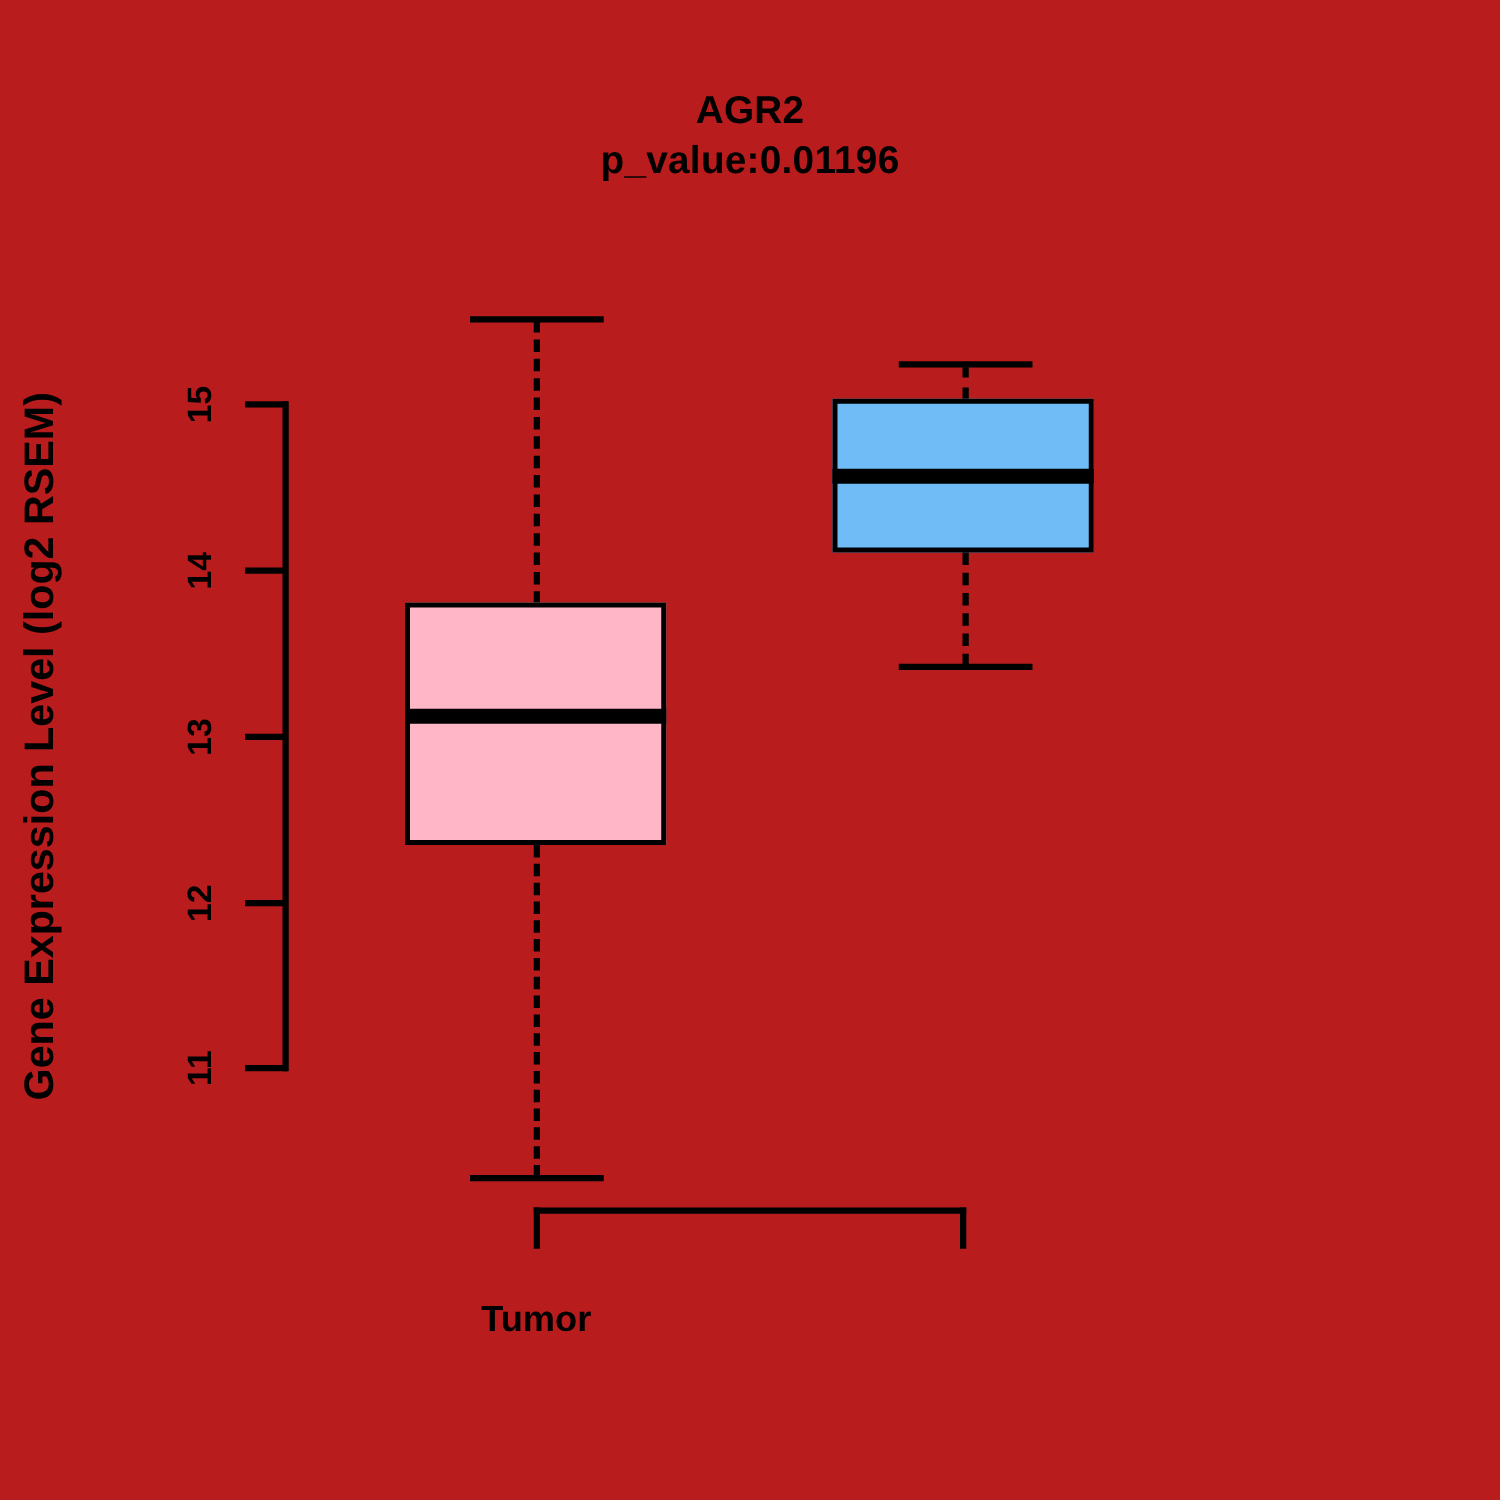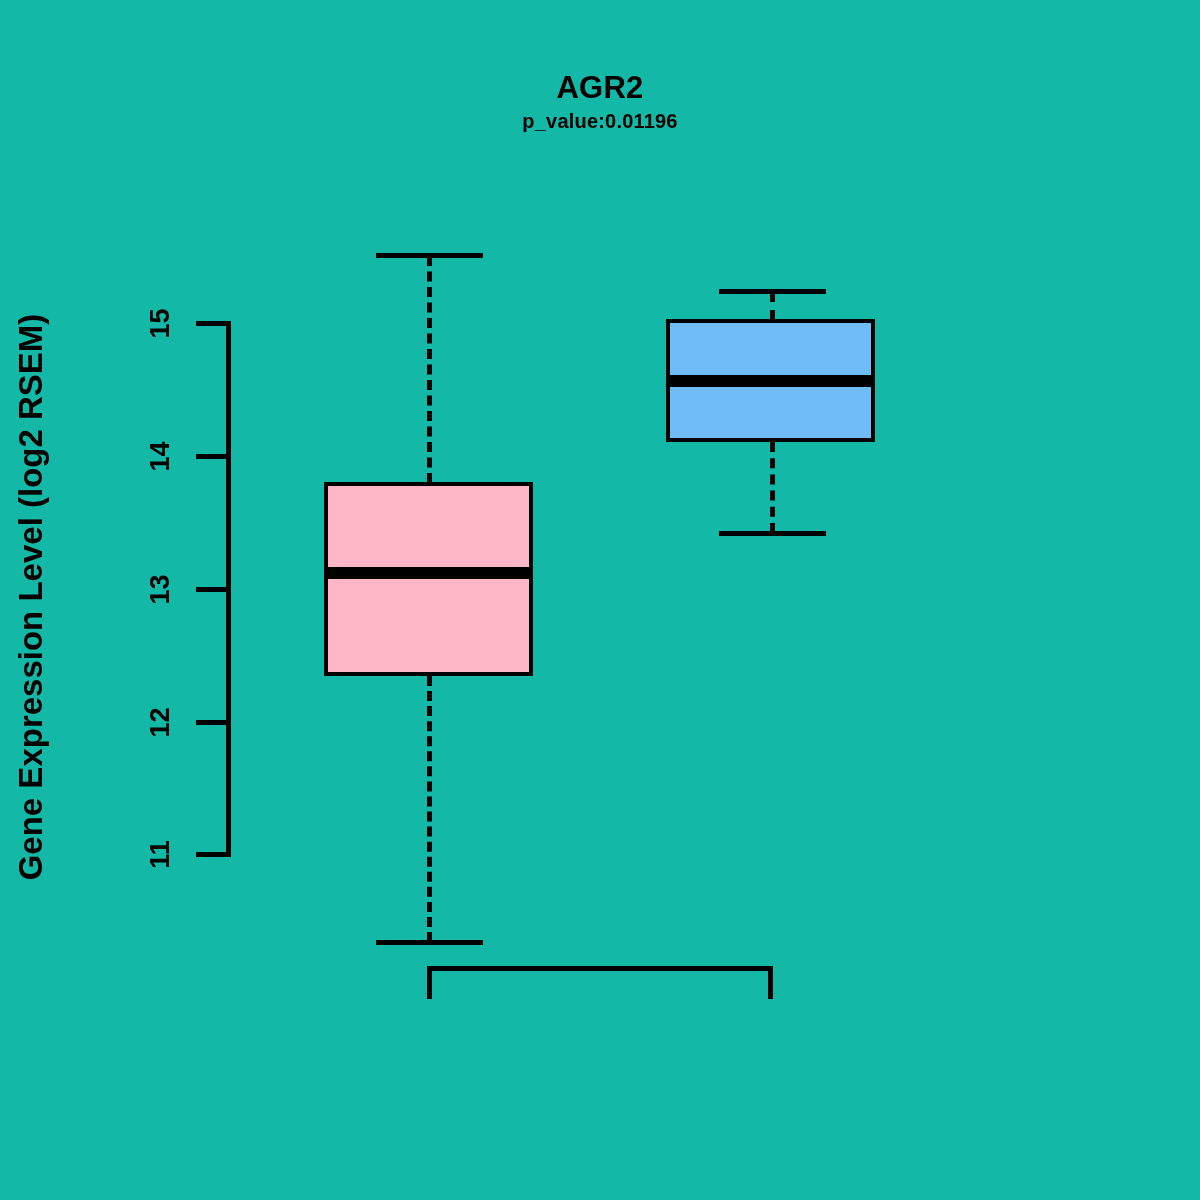--- a/index.html
+++ b/index.html
@@ -11,39 +11,39 @@
     width: 1200px;
     height: 1200px;
     font-family: "Liberation Sans", sans-serif;
     color: #000000;
     overflow: hidden;
   }
   #plot {
     position: relative;
     width: 1200px;
     height: 1200px;
-    background: #14b8a6;
+    background: #b91c1c;
   }
   .abs { position: absolute; }
 
   
   #title-block {
     left: 0;
     top: 68px;
     width: 1200px;
     text-align: center;
     line-height: 1.30;
   }
   #chart-title {
     font-size: 31px;
     font-weight: bold;
     letter-spacing: 0.2px;
   }
   #chart-subtitle {
-    font-size: 20px;
+    font-size: 31px;
     font-weight: bold;
     letter-spacing: 0.2px;
   }
 
   
   #ylabel {
     left: -389px;
     top: 578px;
     width: 840px;
     text-align: center;
@@ -147,14 +147,15 @@
     <div class="abs" style="left:770px; top:442px; height:91px;">
       <div class="whisker-dash"></div>
     </div>
     <div class="abs cap" style="left:719px; top:531px; width:107px; height:5px;"></div>
   </div>
 
   <div class="abs hline" style="left:427px; top:966px; width:346px; height:5px;"></div>
   <div class="abs vline" style="left:427px; top:966px; width:5px; height:33px;"></div>
   <div class="abs vline" style="left:768px; top:966px; width:5px; height:33px;"></div>
 
+  <div class="abs xtick-label" style="left:279px; top:1040px;">Tumor</div>
 
 </div>
 
 </body></html>

